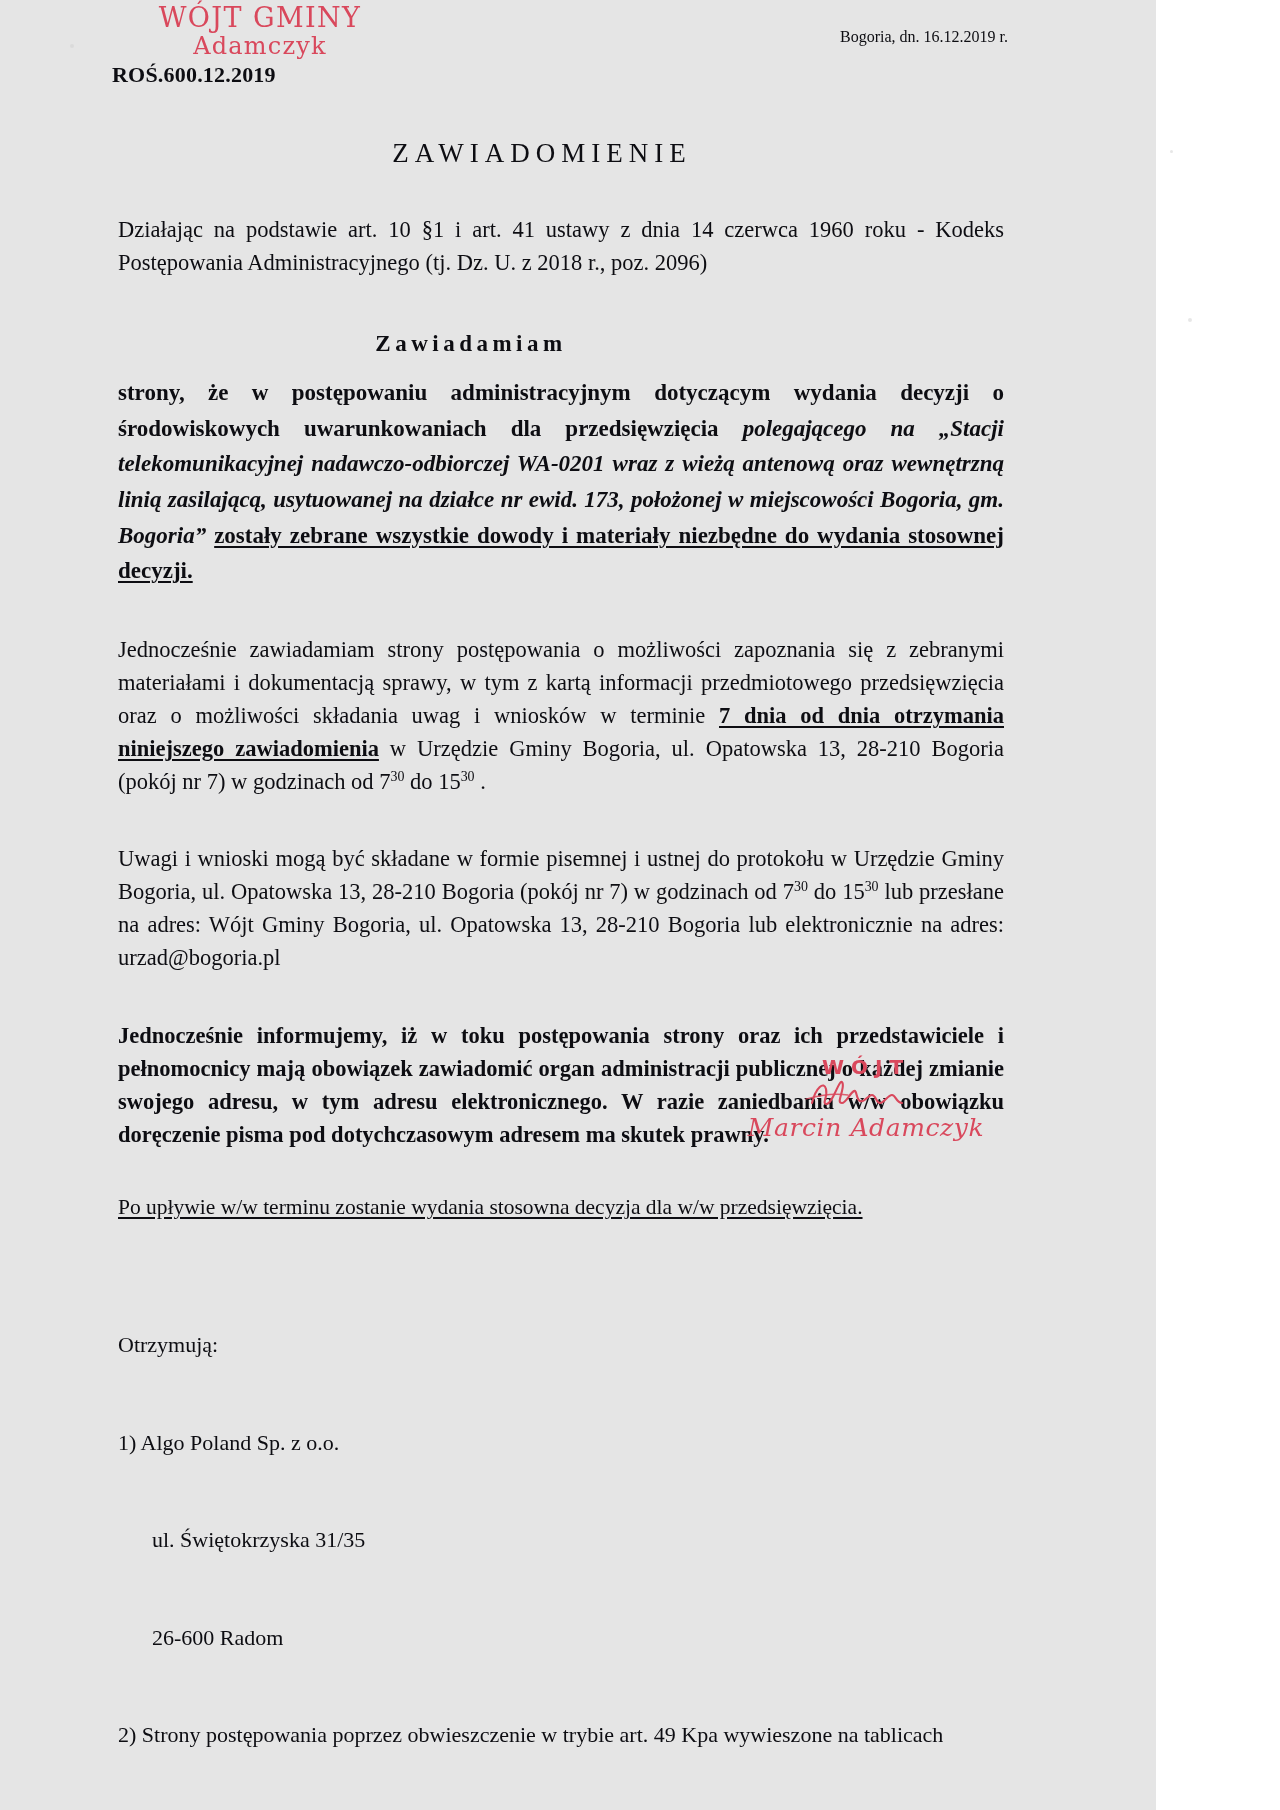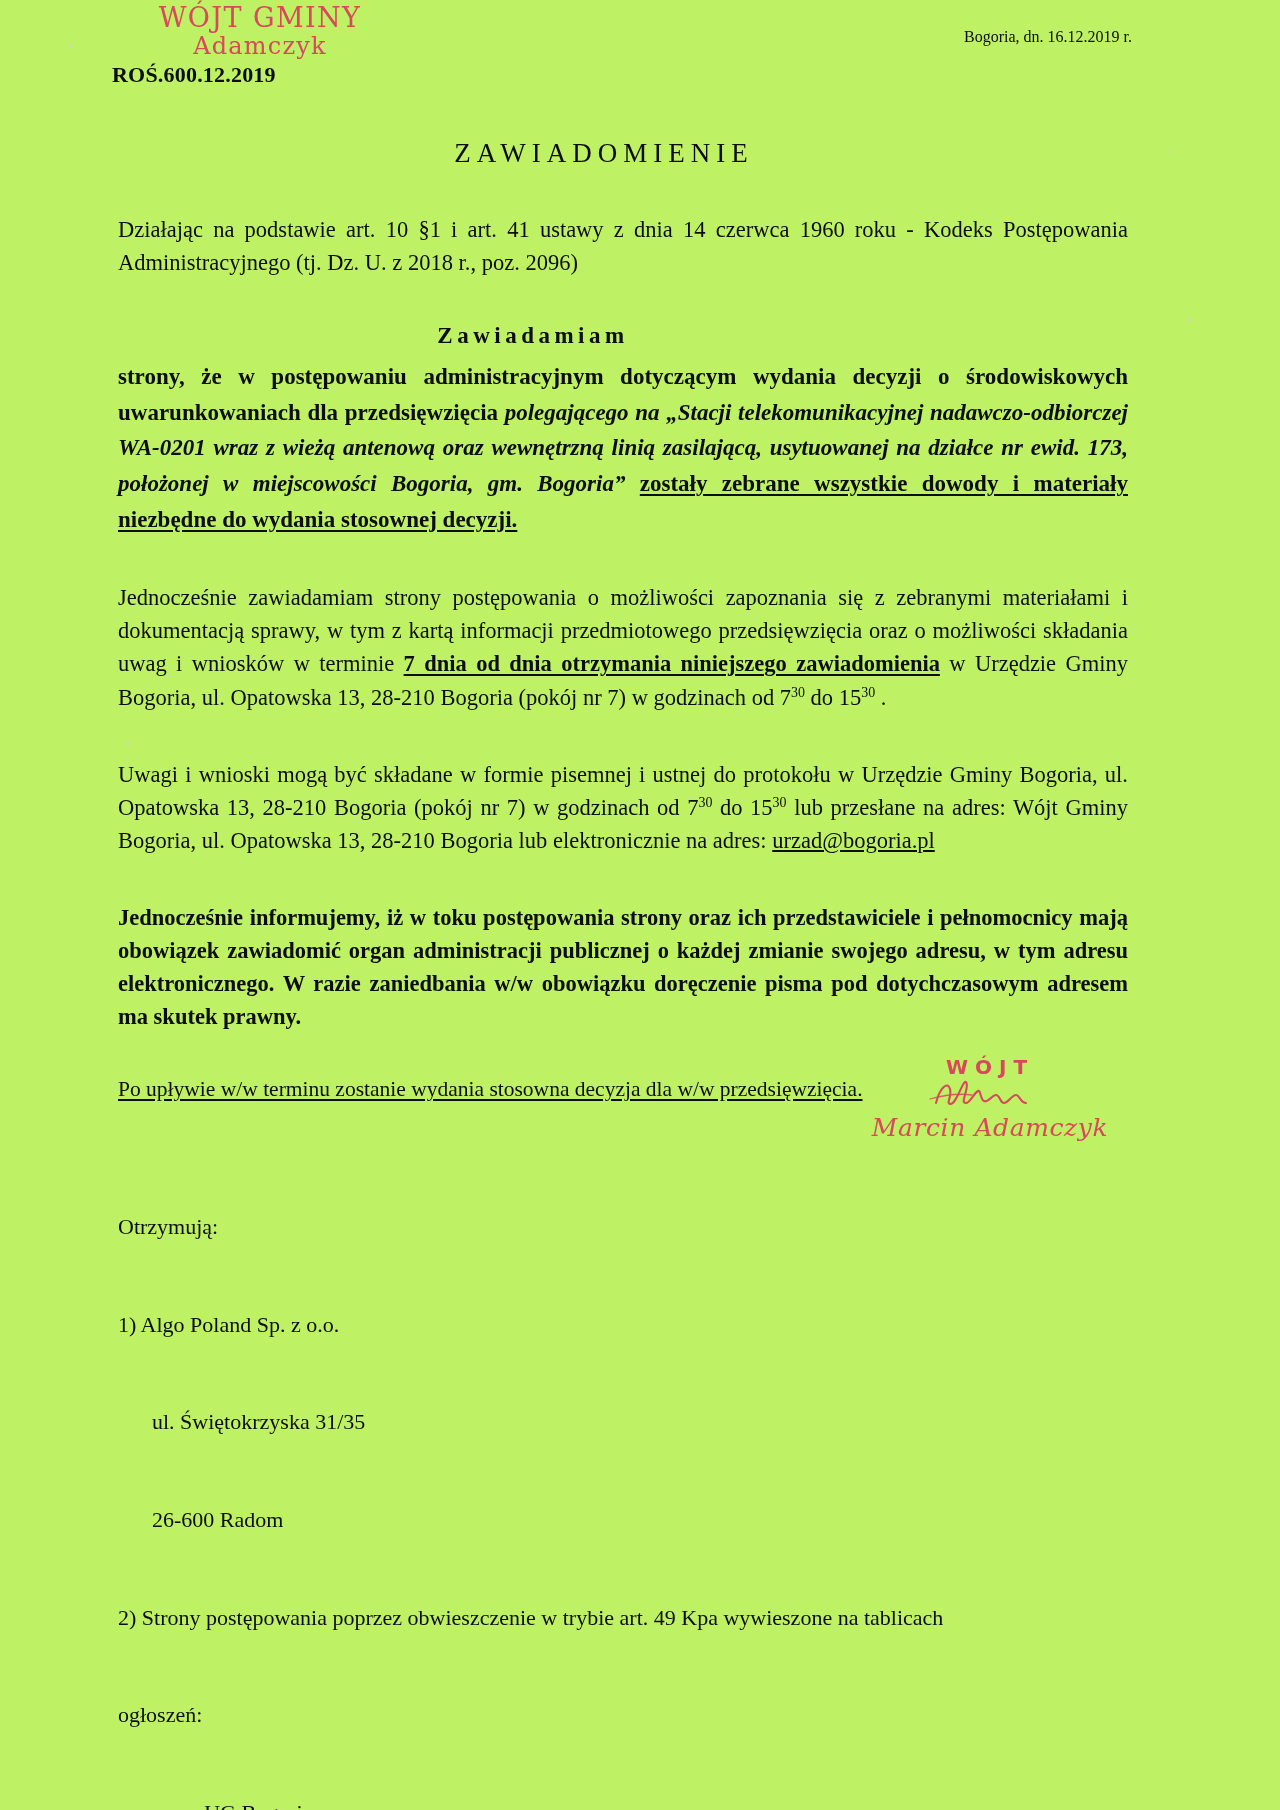--- a/index.html
+++ b/index.html
@@ -10,25 +10,25 @@
   body {
     width: 1280px;
     height: 1810px;
     font-family: "Liberation Serif", "DejaVu Serif", serif;
     color: #0d0d12;
     position: relative;
     overflow: hidden;
   }
   .page {
     position: relative;
-    width: 1280px;
+    width: 1156px;
     height: 1810px;
     padding: 0;
     box-sizing: border-box;
-    background: #bef264;
+    background: #e5e5e5;
   }
 
   
   .header-row {
     position: relative;
     height: 108px;
   }
   .stamp {
     position: absolute;
     left: 110px;
@@ -89,35 +89,35 @@
     margin: 0;
   }
   .gap-lg { height: 44px; }
   .gap-xs { height: 10px; }
 
   .zawiadamiam {
     text-align: center;
     font-size: 23px;
     font-weight: bold;
     letter-spacing: 4.5px;
-    margin: 0;
+    margin: 8px;
     padding-right: 180px;
   }
   p.bolded {
     font-weight: bold;
   }
   p.b-block {
     text-align: justify;
     font-size: 23px;
     line-height: 1.55;
     font-weight: bold;
     margin: 0;
   }
   .ital { font-style: italic; }
-  .udl { text-decoration: underline; }
+  .udl { }
   .u-thick {
     text-decoration: underline;
     text-decoration-thickness: 2px;
     text-underline-offset: 3px;
   }
   sup {
     font-size: 0.62em;
     vertical-align: super;
     line-height: 0;
   }

